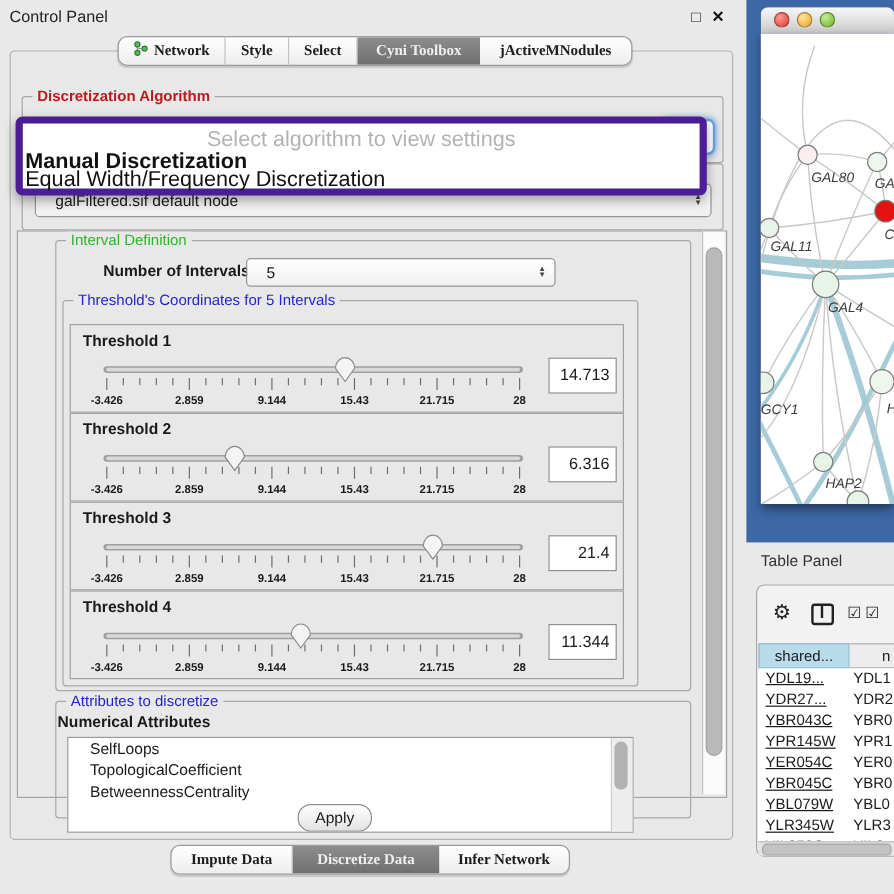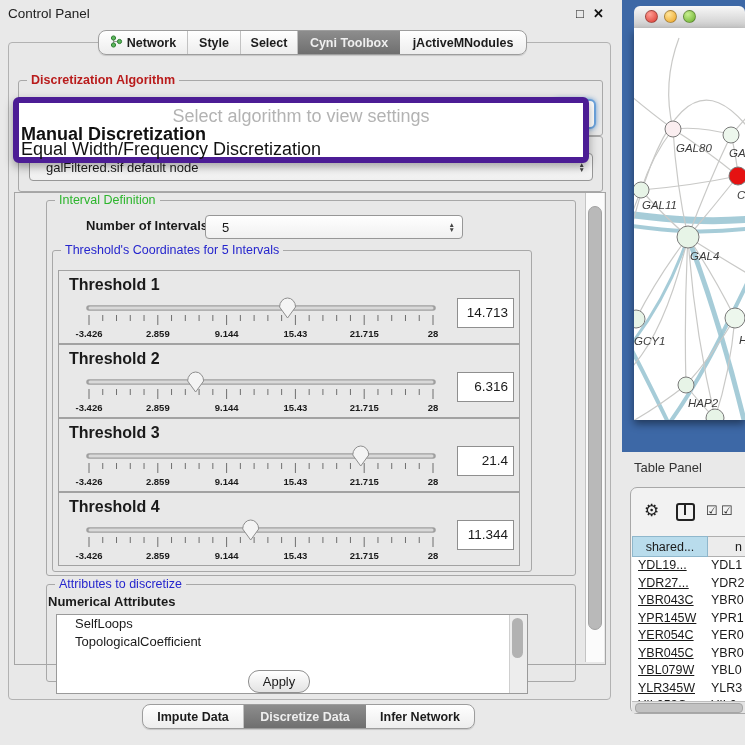--- a/index.html
+++ b/index.html
@@ -4,21 +4,21 @@
 <style>
   html,body{margin:0;padding:0;background:#d8d8d8;}
   #root{position:relative;width:745px;height:745px;background:#e9e9e9;overflow:hidden;
         font-family:"Liberation Sans",sans-serif;color:#1a1a1a;}
   .abs{position:absolute;}
   
   .cp-title{left:8px;top:6px;font-size:13.5px;color:#222;}
   .cp-btn{top:6px;font-size:13px;color:#111;font-weight:bold;cursor:default;}
   
   .tabstrip{display:flex;height:23px;border:1px solid #9d9d9d;border-radius:8px;overflow:hidden;
-            background:linear-gradient(#ffffff,#ededed);box-shadow:0 1px 1px rgba(0,0,0,.15);z-index:5;}
+            background:linear-gradient(#ffffff,#ededed);box-shadow:0 1px 1px rgba(0,0,0,.15);z-index:5;font-family:Liberation Serif, serif;}
   .tabseg{display:flex;align-items:center;justify-content:center;font-size:12.5px;font-weight:bold;
           color:#1c1c1c;border-right:1px solid #c2c2c2;gap:4px;}
   .tabseg:last-child{border-right:none;text-align:center;}
   .tabseg.sel{background:linear-gradient(#8d8d8d,#6f6f6f);color:#efefef;border-right:none;}
   
   .outer-panel{left:8px;top:42px;width:601px;height:656px;border:1px solid #b2b2b2;border-radius:4px;background:#e8e8e8;}
   .group{border:1px solid #a8a8a8;border-radius:3px;}
   .gtitle{position:absolute;top:-8px;left:8px;background:#e8e8e8;padding:0 4px;font-size:12.5px;}
   .gtitle.green{color:#2cb52c;}
   .gtitle.blue{color:#2525cd;}
@@ -35,21 +35,21 @@
   .popup .hint{position:absolute;top:3px;left:0;width:100%;text-align:center;color:#b3b3b3;}
   .popup .opt{position:absolute;left:2px;white-space:nowrap;color:#111;}
   .focus-combo{left:552px;top:99px;width:40px;height:26px;background:#fff;border:2px solid #6ba3dd;
                border-radius:6px;box-shadow:0 0 5px #6ba3dd;z-index:20;}
   
   .viewport{left:14px;top:192px;width:590px;height:471px;border:1px solid #a5a5a5;background:#e8e8e8;overflow:hidden;}
   .vsb-track{left:585px;top:193px;width:18px;height:469px;background:#fbfbfb;border-left:1px solid #c4c4c4;z-index:6;}
   .vsb-thumb{left:588px;top:206px;width:12px;height:422px;background:#b9b9b9;border:1px solid #a2a2a2;border-radius:7px;z-index:7;}
   
   .tbox{position:absolute;left:58px;width:460px;height:72px;border:1px solid #a2a2a2;background:#e8e8e8;}
-  .tlabel{position:absolute;left:10px;top:5px;font-size:16px;font-weight:bold;}
+  .tlabel{position:absolute;left:10px;top:5px;font-size:13px;font-weight:bold;}
   .tvalue{position:absolute;left:398px;top:27px;width:50px;height:28px;background:#fff;border:1px solid #8f8f8f;
           font-size:13.5px;text-align:right;line-height:28px;padding-right:5px;}
   
   .listbox{left:56px;top:614px;width:472px;height:80px;background:#fff;border:1px solid #9a9a9a;box-sizing:border-box;}
   .listbox .item{height:18px;line-height:18px;padding-left:18px;font-size:13px;white-space:nowrap;}
   .lb-track{left:509px;top:615px;width:17px;height:78px;background:#ededed;border-left:1px solid #cfcfcf;}
   .lb-thumb{left:512px;top:618px;width:11px;height:40px;background:#b2b2b2;border-radius:6px;}
   
   .applybtn{left:248px;top:670px;width:60px;height:21px;border:1px solid #8f8f8f;border-radius:11px;
             background:linear-gradient(#ffffff,#e3e3e3);font-size:13px;text-align:center;line-height:21px;}
@@ -319,20 +319,21 @@
       </div>
     </div>
 
   <div class="abs group" style="left:46px;top:584px;width:528px;height:96px;">
     <span class="gtitle blue">Attributes to discretize</span>
   </div>
   <span class="abs num-label" style="left:48px;top:594px;">Numerical Attributes</span>
   <div class="abs listbox" id="attrList">
       <div class="item">SelfLoops</div>
       <div class="item">TopologicalCoefficient</div>
+      <div class="item">BetweennessCentrality</div>
     </div>
   <div class="abs lb-track"></div>
   <div class="abs lb-thumb"></div>
 
   <div class="abs vsb-track"></div>
   <div class="abs vsb-thumb"></div>
 
   <div class="abs applybtn">Apply</div>
 
   <div class="abs tabstrip" style="left:142px;top:704px;" id="bottomTabs">

